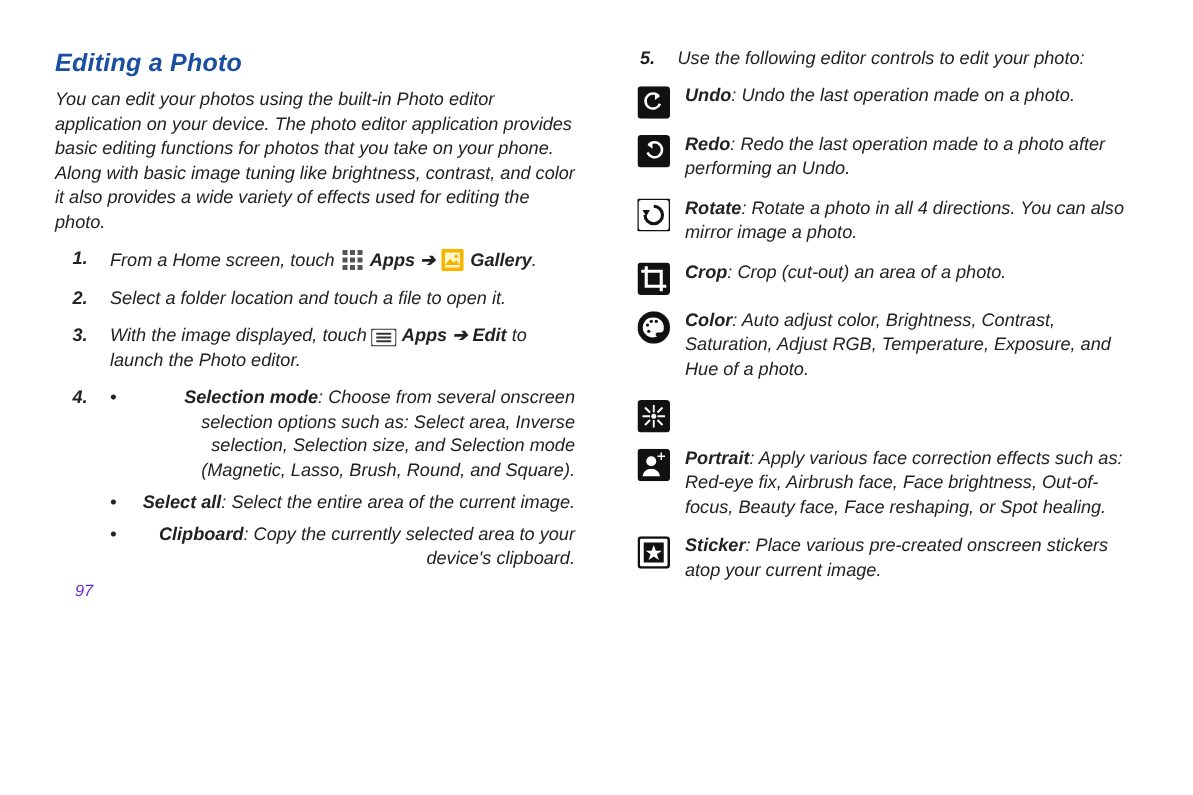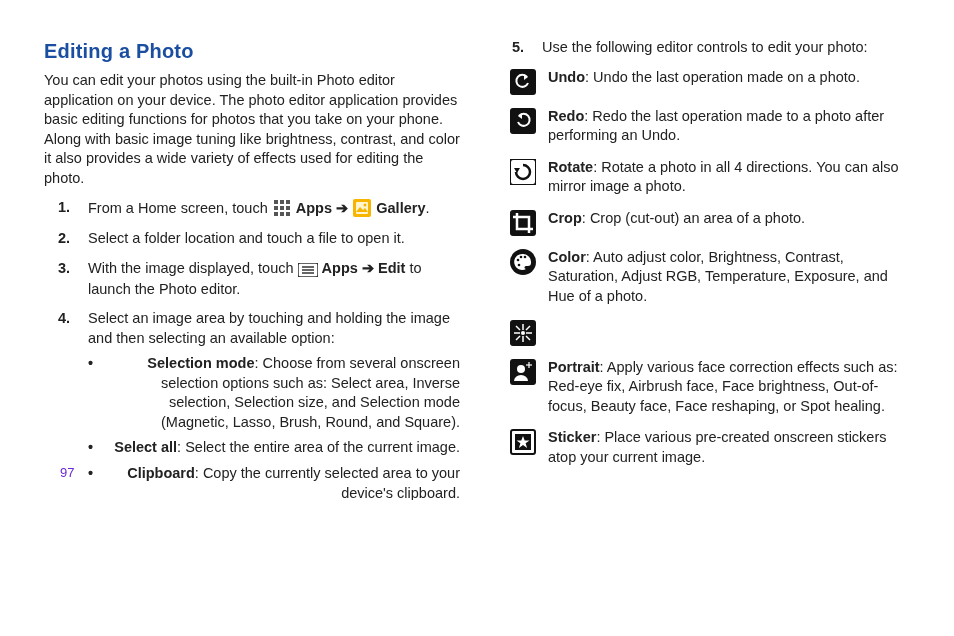--- a/index.html
+++ b/index.html
@@ -12,20 +12,21 @@
     line-height: 1.35;
   }
   .page {
     width: 954px;
     height: 500px;
     position: relative;
     padding: 38px 40px 20px 44px;
     box-sizing: border-box;
     display: flex;
     gap: 38px;
+    font-style: italic;
   }
   .col {
     flex: 1;
     min-width: 0;
   }
   h2.section-title {
     margin: 0 0 6px 0;
     font-size: 20px;
     font-weight: bold;
     color: #1a4ea0;
@@ -155,21 +156,20 @@
             <line x1="4" y1="7" x2="16" y2="7" stroke="#333" stroke-width="1.5"></line>
             <line x1="4" y1="10" x2="16" y2="10" stroke="#333" stroke-width="1.5"></line>
           </svg>
         </span>
         <span class="b">Apps</span>
         <span class="arrow"> ➔ </span>
         <span class="b">Edit</span><span> to launch the Photo editor.</span>
       </li>
 
       <li>
-        <span>Select an image area by touching and holding the image and then selecting an available option:</span>
         <div class="bullets">
           <div class="bullet">
             <span class="b">Selection mode</span><span>: Choose from several onscreen selection options such as: Select area, Inverse selection, Selection size, and Selection mode (Magnetic, Lasso, Brush, Round, and Square).</span>
           </div>
           <div class="bullet">
             <span class="b">Select all</span><span>: Select the entire area of the current image.</span>
           </div>
           <div class="bullet">
             <span class="b">Clipboard</span><span>: Copy the currently selected area to your device's clipboard.</span>
           </div>

